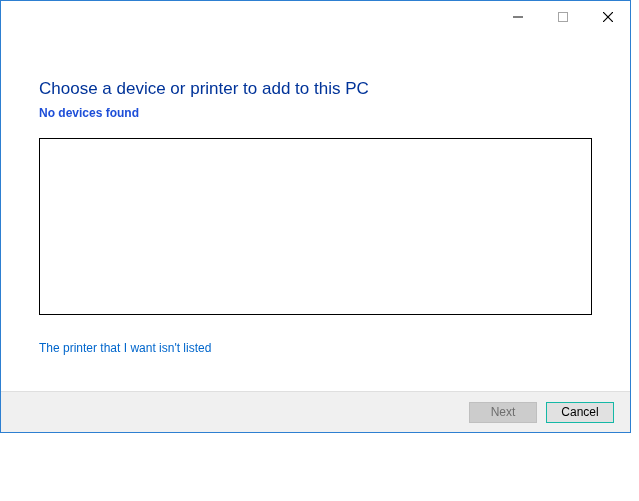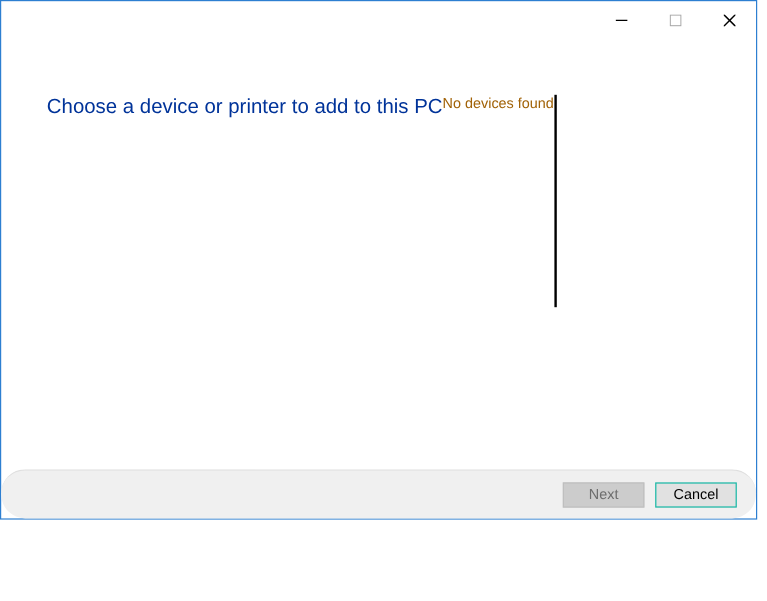--- a/index.html
+++ b/index.html
@@ -58,31 +58,33 @@
       display: inline-block;
     }
     .window-title {
       font-size: 12px;
       color: #000;
     }
     .content {
       flex: 1;
       padding: 48px 38px 8px 38px;
       display: flex;
+      flex-direction: column;
     }
     .main-heading {
       color: #003399;
       font-size: 17px;
       font-weight: 400;
       margin-bottom: 7px;
     }
     .subtext {
-      color: #a16207;
+      color: #1d4ed8;
       font-size: 12px;
       margin-bottom: 18px;
+      font-weight: bold;
     }
     .device-listbox {
       border: 1px solid #000;
       height: 177px;
       background: #fff;
       margin-bottom: 26px;
     }
     .link-text {
       color: #0066cc;
       font-size: 12px;
@@ -90,21 +92,20 @@
     }
     .footer {
       height: 41px;
       background: #f0f0f0;
       border-top: 1px solid #dfdfdf;
       display: flex;
       align-items: center;
       justify-content: flex-end;
       padding-right: 16px;
       gap: 9px;
-      border-radius: 20px;
     }
     .wiz-btn {
       width: 68px;
       height: 21px;
       font-size: 12px;
       font-family: inherit;
       border: 1px solid #14b8a6;
       background: #e1e1e1;
       cursor: pointer;
     }
@@ -142,20 +143,21 @@
         </svg>
       </div>
     </div>
   </div>
 
 
   <div class="content">
     <div class="main-heading">Choose a device or printer to add to this PC</div>
     <div class="subtext">No devices found</div>
     <div class="device-listbox"></div>
+    <div class="link-text">The printer that I want isn't listed</div>
   </div>
 
   <div class="footer">
     <button class="wiz-btn" disabled="">Next</button>
     <button class="wiz-btn">Cancel</button>
   </div>
 
 </div>
 
 </body></html>

